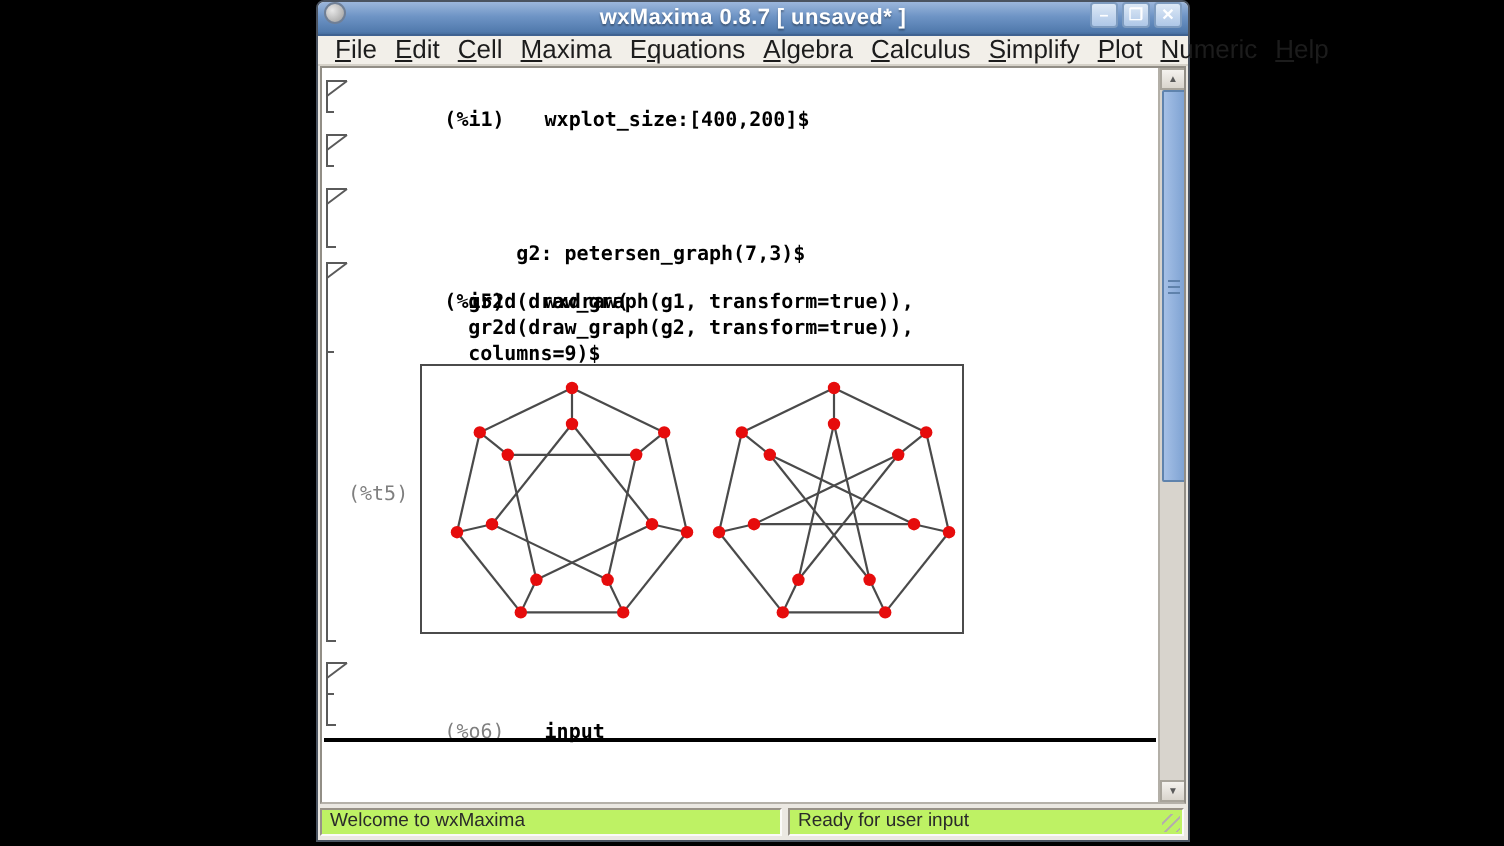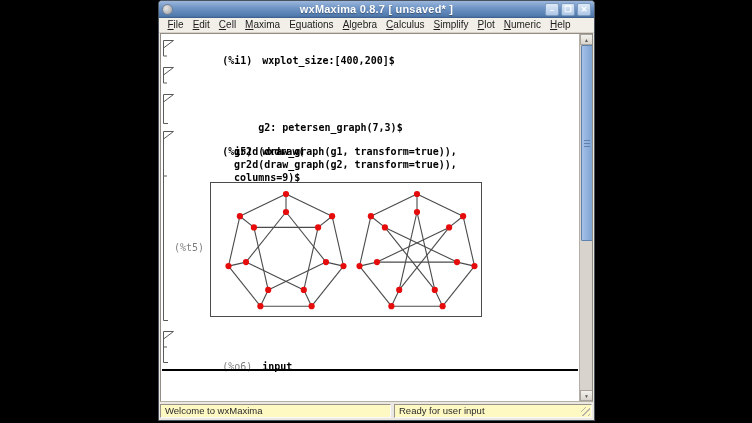--- a/index.html
+++ b/index.html
@@ -11,21 +11,21 @@
     background:#ebe8e2; border:1px solid #4a5360;
     display:flex; flex-direction:column;
     border-radius:4px 4px 0 0;
   }
 
   
   .titlebar {
     height:17px; flex:0 0 17px; position:relative;
     background:linear-gradient(#9cb7dc, #6e94c5 45%, #517aad 92%, #476f9f);
     border-radius:3px 3px 0 0;
-    display:flex; align-items:center; padding:0 3px;
+    display:flex; align-items:flex-start; padding:0 3px;
     border-bottom:1px solid #3f6291;
     gap:15px;
   }
   .app-icon {
     width:11px; height:11px; border-radius:50%;
     background:radial-gradient(circle at 35% 35%, #e8e8e8, #9a9a9a);
     border:1px solid #6f7f96; flex:0 0 11px;
   }
   .title-text {
     position:absolute; left:0; right:0; text-align:center;
@@ -41,39 +41,39 @@
     text-align:center; cursor:default;
   }
 
   
   .menubar {
     height:15px; flex:0 0 15px; background:#f2efe9;
     border-bottom:1px solid #d6d2c9;
     display:flex; align-items:center; padding-left:4px;
   }
   .menu-item {
-    font-size:10px; color:#1c1c1c; padding:0 4.5px; line-height:14px;
+    font-size:13px; color:#1c1c1c; padding:0 4.5px; line-height:14px;
     white-space:nowrap;
   }
   .menu-item u { text-decoration:underline; }
 
   
   .docarea {
     flex:1 1 auto; position:relative; margin:0 1px;
     background:#fff; border:1px solid #928e86; border-bottom-color:#b5b1a9;
     overflow:hidden;
   }
   .content { position:absolute; left:0; top:0; right:13px; bottom:0; }
 
   .cell-line {
     position:absolute; white-space:pre;
     font-family:"DejaVu Sans Mono", monospace;
     font-size:10px; font-weight:bold; color:#000; line-height:13px;
   }
-  .clabel { margin-right:10px; }
+  .clabel { margin-right:20px; }
   .glabel { color:#7f7f7f; font-weight:normal; }
   .cell-bracket { position:absolute; left:2px; }
   .cell-bracket svg { display:block; }
 
   .plot-frame {
     position:absolute; left:49px; top:148px; width:272px; height:135px;
     border:1px solid #4b4b4b; background:#fff;
   }
   .plot-frame svg { display:block; width:100%; height:100%; }
 
@@ -105,21 +105,21 @@
     background:repeating-linear-gradient(180deg, #5f82ab 0 1px, transparent 1px 3px);
   }
 
   
   .statusbar {
     flex:0 0 18px; background:#ebe8e2; display:flex; gap:3px;
     padding:2px 2px 2px 1px; align-items:stretch;
   }
   .status-panel {
     border:1px solid; border-color:#989288 #fbfaf8 #fbfaf8 #989288;
-    background:#fef9c3; font-size:9.5px; color:#2a2a2a;
+    background:#bef264; font-size:9.5px; color:#2a2a2a;
     padding:0 4px; line-height:12px; overflow:hidden; white-space:nowrap;
     position:relative;
   }
   .status-panel.left  { width:231px; flex:0 0 231px; }
   .status-panel.right { flex:1 1 auto; }
   .resize-grip {
     position:absolute; right:1px; bottom:1px; width:9px; height:9px;
     background:
       repeating-linear-gradient(135deg, transparent 0 3px, #b5b1a8 3px 4px);
   }

